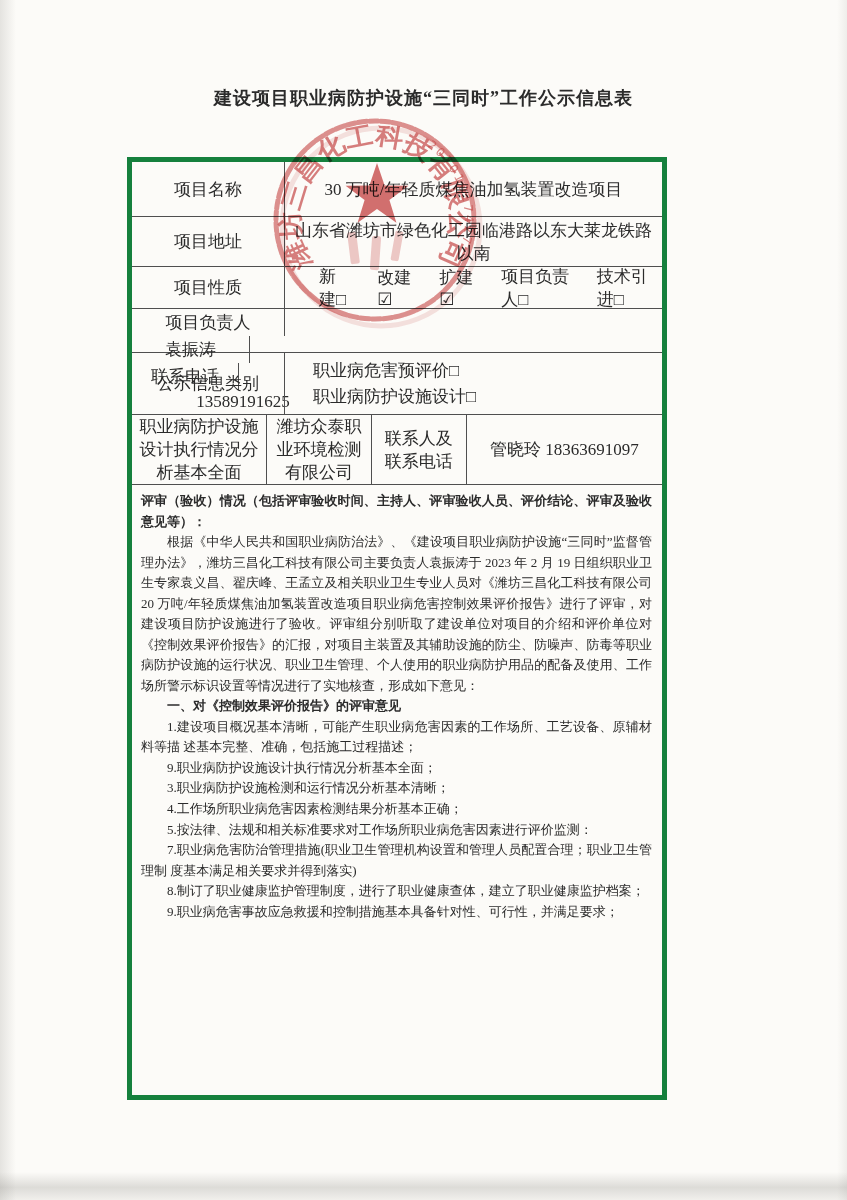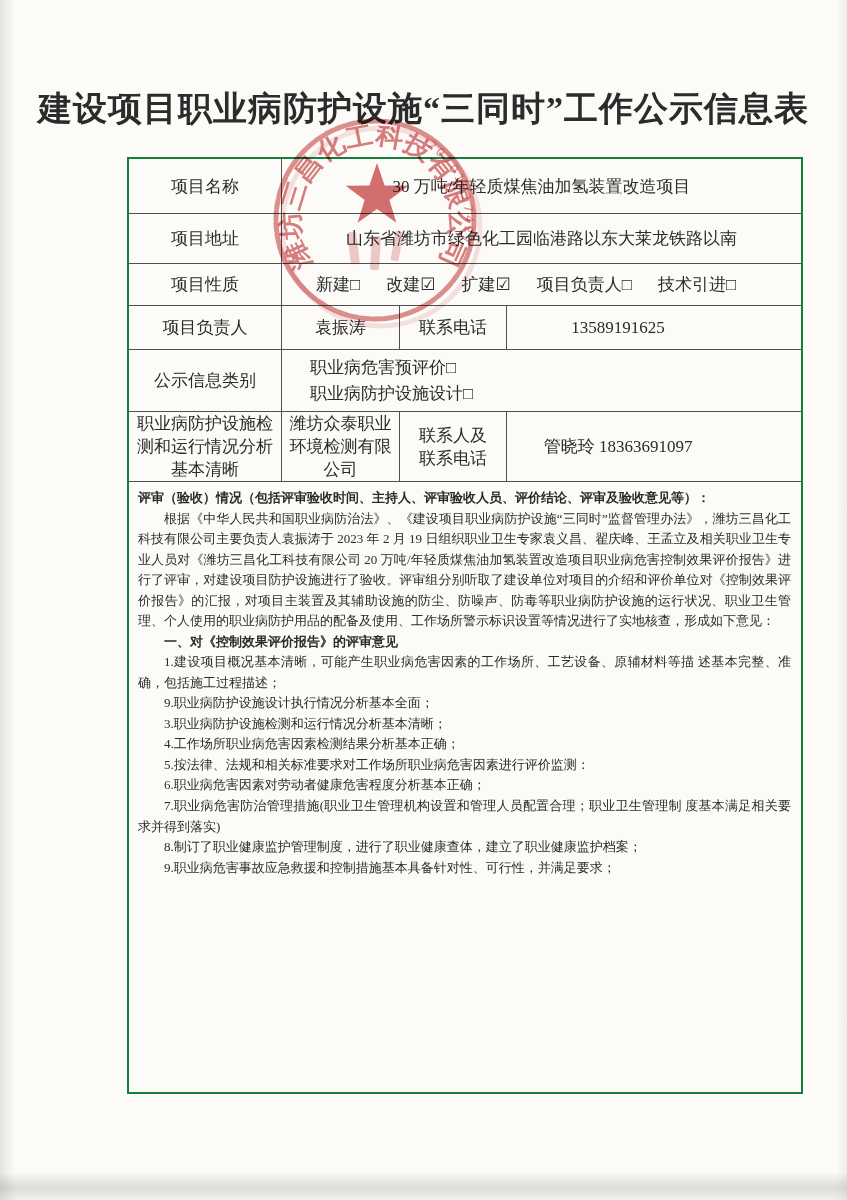--- a/index.html
+++ b/index.html
@@ -14,44 +14,44 @@
   
   .edge-left{position:absolute;left:0;top:0;width:16px;height:1200px;
     background:linear-gradient(90deg,rgba(120,118,112,0.18),rgba(120,118,112,0));}
   .edge-right{position:absolute;right:0;top:0;width:10px;height:1200px;
     background:linear-gradient(270deg,rgba(120,118,112,0.10),rgba(120,118,112,0));}
   .edge-bottom{position:absolute;left:0;top:1172px;width:847px;height:28px;
     background:linear-gradient(180deg,rgba(120,118,112,0) 0%,rgba(110,108,102,0.22) 55%,rgba(140,138,132,0.10) 100%);}
 
   .doc-title{
     position:absolute;left:0;top:86px;width:847px;
-    text-align:center;font-size:34px;font-weight:700;letter-spacing:1px;margin:0;
+    text-align:center;font-size:18px;font-weight:700;letter-spacing:1px;margin:0;
   }
 
   .doc-table{
-    position:absolute;left:127px;top:157px;width:676px;
-    border:2px solid #15803d;
+    position:absolute;left:127px;top:157px;width:540px;
+    border:5px solid #15803d;
     box-sizing:border-box;
     background:transparent;
     font-size:17px;
   }
   .trow{display:flex;border-bottom:1.5px solid #4f4f4f;box-sizing:border-box;}
   .trow:last-child{border-bottom:none;}
   .cell{box-sizing:border-box;border-right:1.5px solid #4f4f4f;display:flex;align-items:center;}
   .cell:last-child{border-right:none;}
   .c-label{width:153px;justify-content:center;text-align:center;padding:2px 6px;}
   .c-val{flex:1;justify-content:center;text-align:center;padding:2px 8px;}
   .c-val-left{flex:1;justify-content:flex-start;text-align:left;padding:4px 8px;}
   .c2{width:118px;justify-content:center;text-align:center;padding:2px 6px;}
   .c3{width:107px;justify-content:center;text-align:center;padding:2px 6px;flex-direction:column;}
   .c4{width:222px;justify-content:center;text-align:center;padding:2px 6px;}
   .r1{height:55px;}
   .r2{height:50px;}
   .r3{height:42px;}
-  .r4{height:44px;}
+  .r4{height:44px;flex-direction:column;}
   .r5{height:62px;}
   .r6{height:70px;}
   .r7{height:610px;}
 
   .nature-opts{display:flex;gap:26px;padding-left:34px;}
   .cat-lines{line-height:1.52;}
   .cat-lines div{white-space:nowrap;margin-left:20px;}
 
   .review-cell{display:block;padding:6px 10px 6px 9px;height:100%;overflow:hidden;}
   .review-cell p{margin:0;font-size:13px;line-height:1.58;text-align:justify;}
@@ -106,40 +106,39 @@
       <div class="cell c-label">公示信息类别</div>
       <div class="cell c-val-left">
         <div class="cat-lines">
           <div>职业病危害预评价□</div>
           <div>职业病防护设施设计□</div>
         </div>
       </div>
     </div>
 
     <div class="trow r6">
-      <div class="cell c-label">职业病防护设施检测和运行情况分析基本清晰</div>
+      <div class="cell c-label">职业病防护设施设计执行情况分析基本全面</div>
       <div class="cell c2">潍坊众泰职业环境检测有限公司</div>
       <div class="cell c3">
         <div>联系人及</div>
         <div>联系电话</div>
       </div>
       <div class="cell c4">管晓玲 18363691097</div>
     </div>
 
     <div class="trow r7">
       <div class="review-cell">
         <p class="bold">评审（验收）情况（包括评审验收时间、主持人、评审验收人员、评价结论、评审及验收意见等）：</p>
         <p class="ind">根据《中华人民共和国职业病防治法》、《建设项目职业病防护设施“三同时”监督管理办法》，潍坊三昌化工科技有限公司主要负责人袁振涛于 2023 年 2 月 19 日组织职业卫生专家袁义昌、翟庆峰、王孟立及相关职业卫生专业人员对《潍坊三昌化工科技有限公司 20 万吨/年轻质煤焦油加氢装置改造项目职业病危害控制效果评价报告》进行了评审，对建设项目防护设施进行了验收。评审组分别听取了建设单位对项目的介绍和评价单位对《控制效果评价报告》的汇报，对项目主装置及其辅助设施的防尘、防噪声、防毒等职业病防护设施的运行状况、职业卫生管理、个人使用的职业病防护用品的配备及使用、工作场所警示标识设置等情况进行了实地核查，形成如下意见：</p>
         <p class="ind bold">一、对《控制效果评价报告》的评审意见</p>
         <p class="ind">1.建设项目概况基本清晰，可能产生职业病危害因素的工作场所、工艺设备、原辅材料等描 述基本完整、准确，包括施工过程描述；</p>
         <p class="ind">9.职业病防护设施设计执行情况分析基本全面；</p>
         <p class="ind">3.职业病防护设施检测和运行情况分析基本清晰；</p>
         <p class="ind">4.工作场所职业病危害因素检测结果分析基本正确；</p>
         <p class="ind">5.按法律、法规和相关标准要求对工作场所职业病危害因素进行评价监测：</p>
-        <p class="ind">6.职业病危害因素对劳动者健康危害程度分析基本正确；</p>
         <p class="ind">7.职业病危害防治管理措施(职业卫生管理机构设置和管理人员配置合理；职业卫生管理制 度基本满足相关要求并得到落实)</p>
         <p class="ind">8.制订了职业健康监护管理制度，进行了职业健康查体，建立了职业健康监护档案；</p>
         <p class="ind">9.职业病危害事故应急救援和控制措施基本具备针对性、可行性，并满足要求；</p>
 
       </div>
     </div>
 
   </div>
 
   <svg class="stamp-svg" viewBox="0 0 847 1200">

